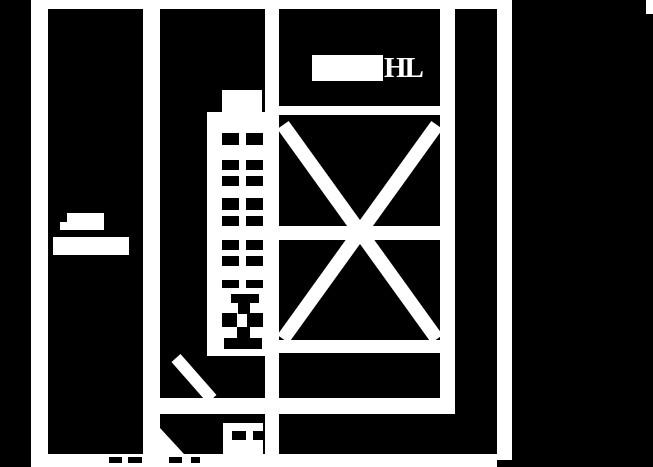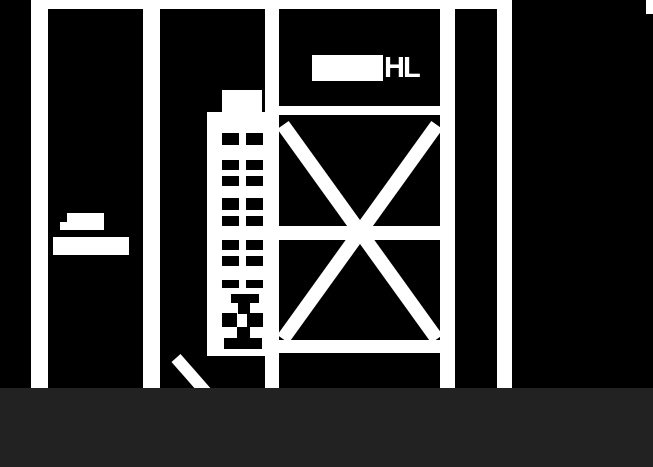--- a/index.html
+++ b/index.html
@@ -1,20 +1,20 @@
 <!DOCTYPE html>
 <html><head>
 <meta charset="utf-8">
 <style>
   html,body{margin:0;padding:0;background:#222;}
   #stage{
     position:relative;
-    width:653px;height:388px;
+    width:653px;height:467px;
     overflow:hidden;
-    font-family:Liberation Sans, sans-serif;
+    font-family:Liberation Serif, serif;
   }
   .shape{position:absolute;}
   #overlay{position:absolute;left:0;top:0;width:653px;height:467px;}
   #shaft-label-letters{
     position:absolute;
     font-weight:bold;
     line-height:1;
     letter-spacing:-2px;
   }
 </style>

